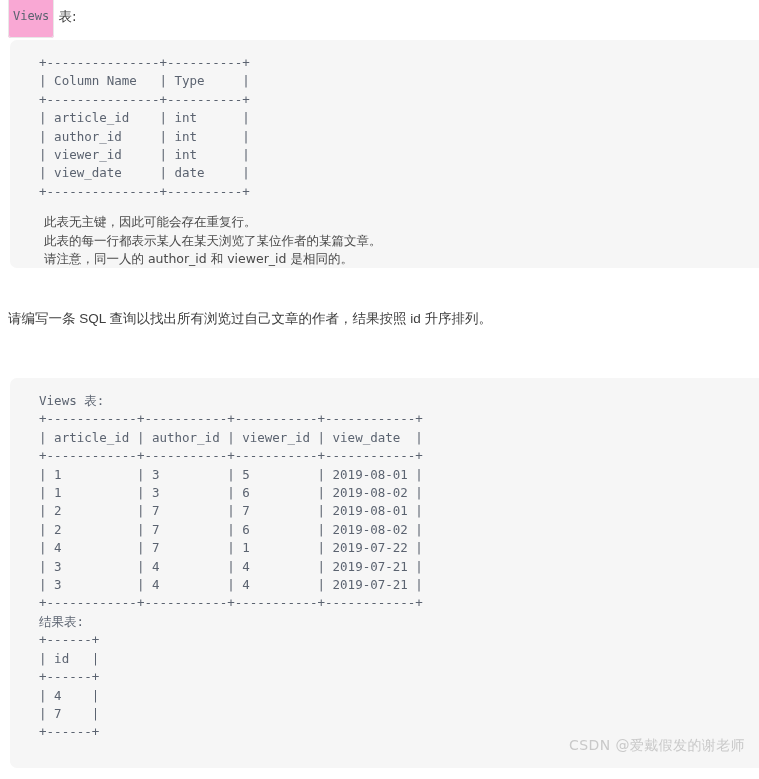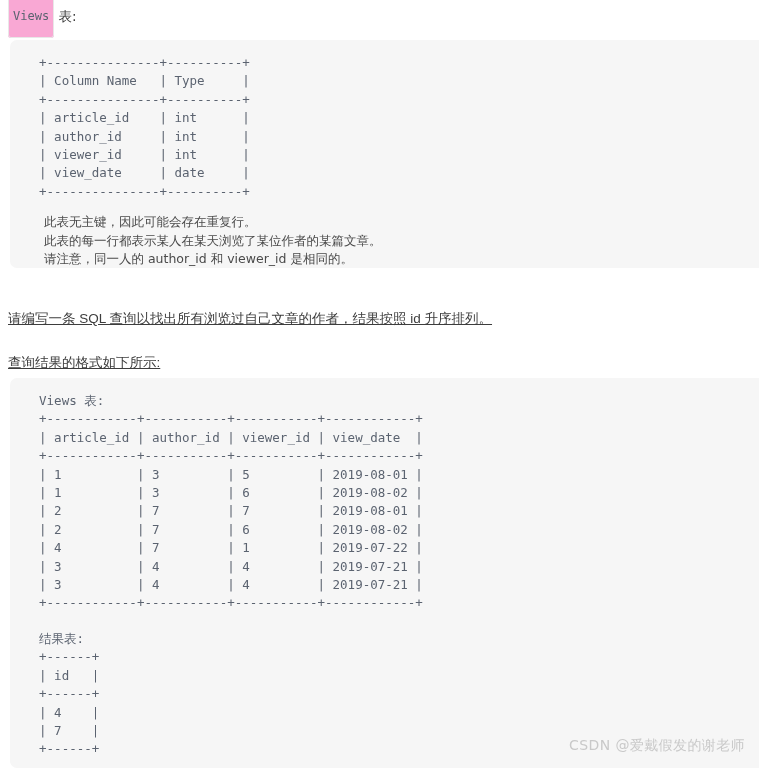--- a/index.html
+++ b/index.html
@@ -88,21 +88,20 @@
   }
 
   
   .para {
     position: absolute;
     left: 8px;
     font-size: 13.5px;
     line-height: 22px;
     color: #3d3d3d;
     white-space: nowrap;
-    text-decoration: underline;
   }
   .para.q1 { top: 308px; }
   .para.q2 { top: 352px; }
 
   
   .watermark {
     position: absolute;
     right: 14px;
     bottom: 24px;
     font-family: "DejaVu Sans", "Liberation Sans", sans-serif;
@@ -132,37 +131,36 @@
   | viewer_id     | int      |
   | view_date     | date     |
   +---------------+----------+</pre>
       <pre class="note-lines">  此表无主键，因此可能会存在重复行。
   此表的每一行都表示某人在某天浏览了某位作者的某篇文章。
   请注意，同一人的 author_id 和 viewer_id 是相同的。</pre>
     </div>
   </div>
 
   <div class="para q1">请编写一条 SQL 查询以找出所有浏览过自己文章的作者，结果按照 id 升序排列。</div>
-  <div class="para q2">查询结果的格式如下所示:</div>
 
   <div class="code-block block-2">
     <div class="code-inner">
       <pre class="code cjk">  Views 表:
   +------------+-----------+-----------+------------+
   | article_id | author_id | viewer_id | view_date  |
   +------------+-----------+-----------+------------+
   | 1          | 3         | 5         | 2019-08-01 |
   | 1          | 3         | 6         | 2019-08-02 |
   | 2          | 7         | 7         | 2019-08-01 |
   | 2          | 7         | 6         | 2019-08-02 |
   | 4          | 7         | 1         | 2019-07-22 |
   | 3          | 4         | 4         | 2019-07-21 |
   | 3          | 4         | 4         | 2019-07-21 |
   +------------+-----------+-----------+------------+</pre>
-      <pre class="code cjk" style="margin-top:17px">  结果表:
+      <pre class="code cjk" style="margin-top:0">  结果表:
   +------+
   | id   |
   +------+
   | 4    |
   | 7    |
   +------+</pre>
     </div>
   </div>
 
   <div class="watermark">CSDN @爱戴假发的谢老师</div>

